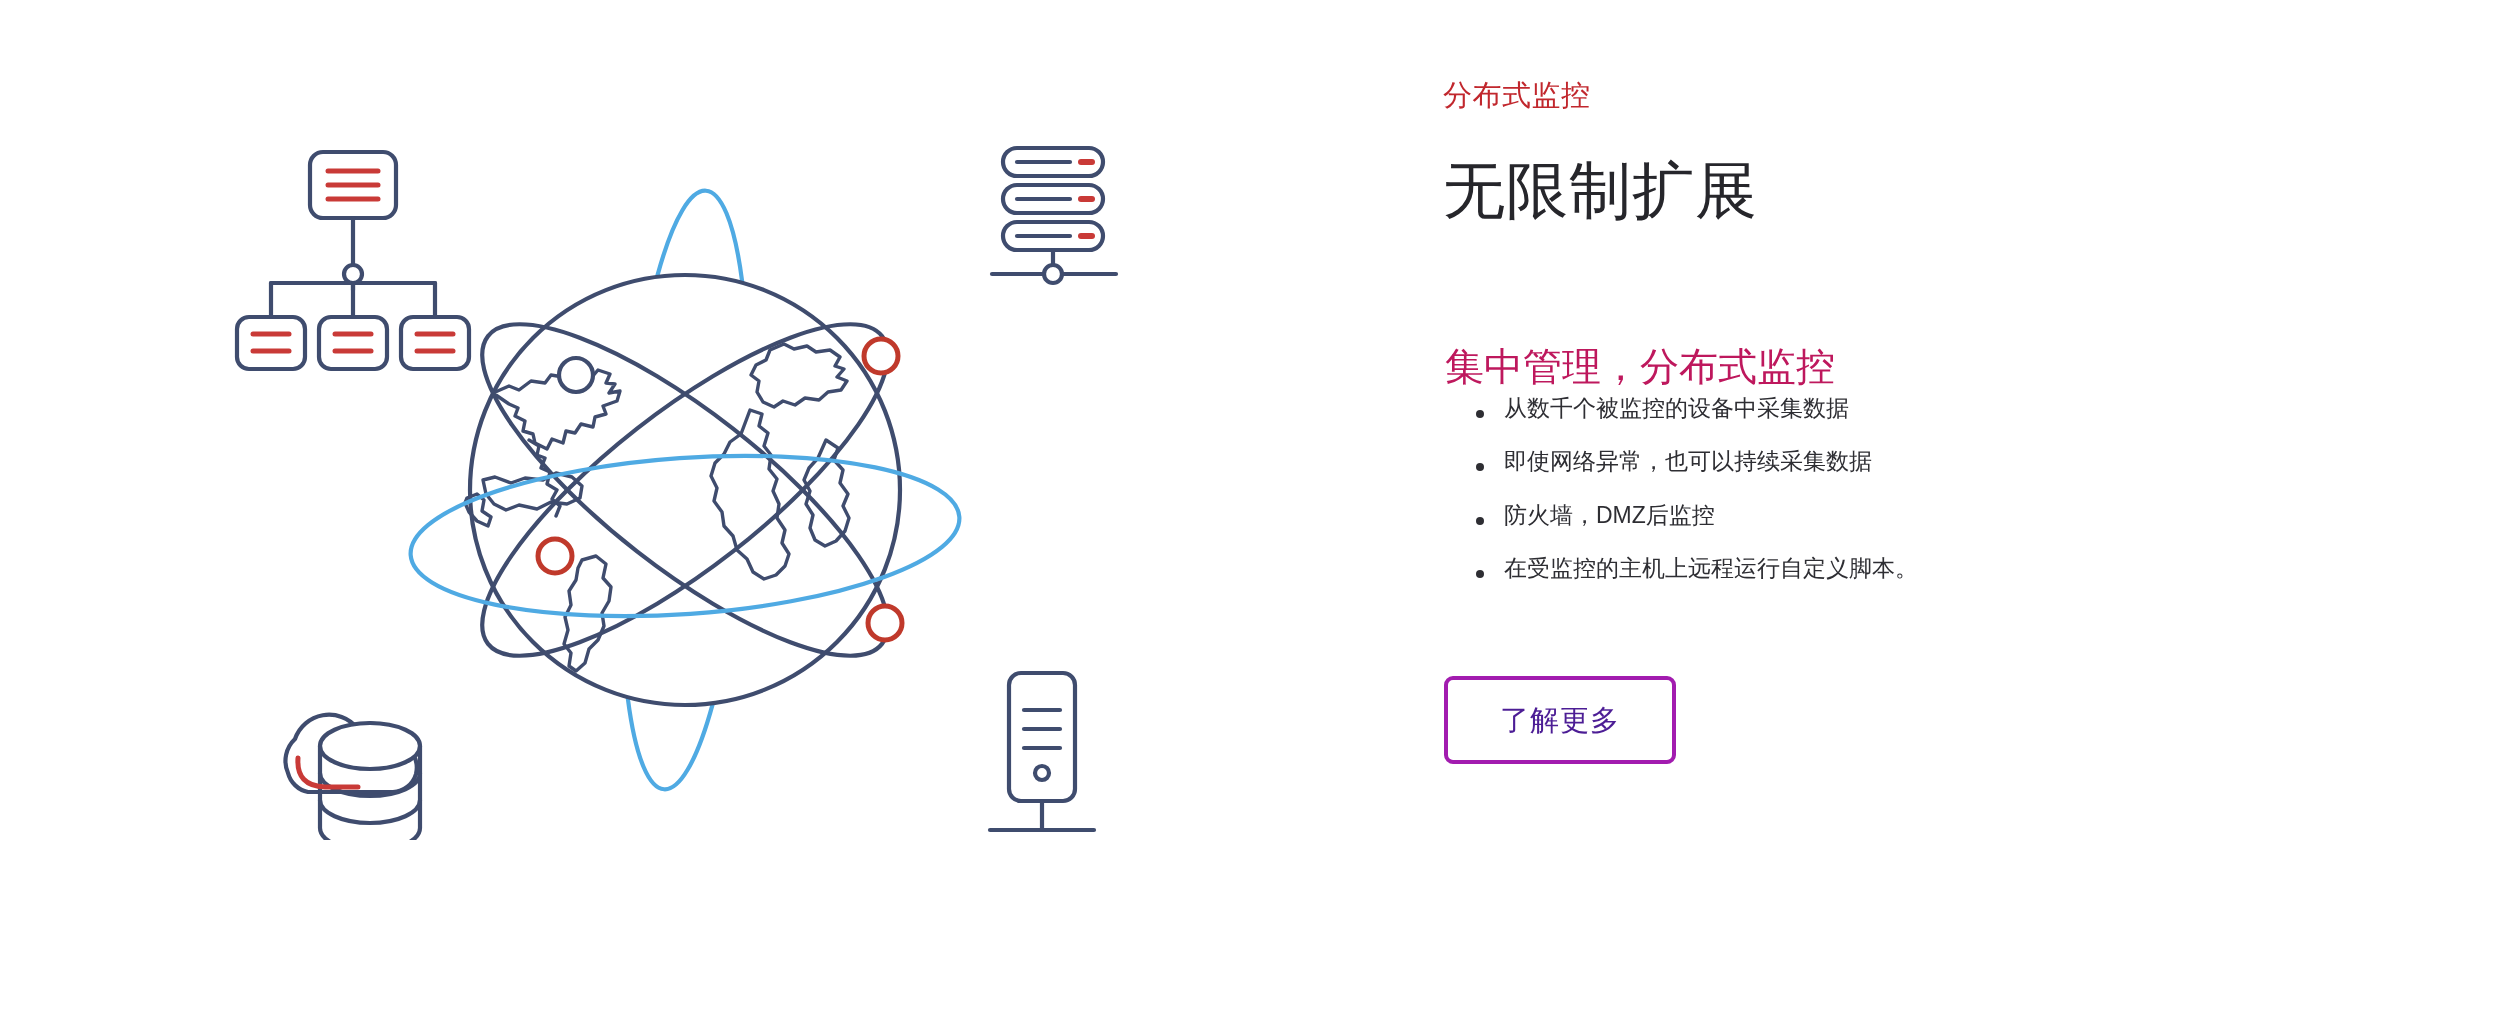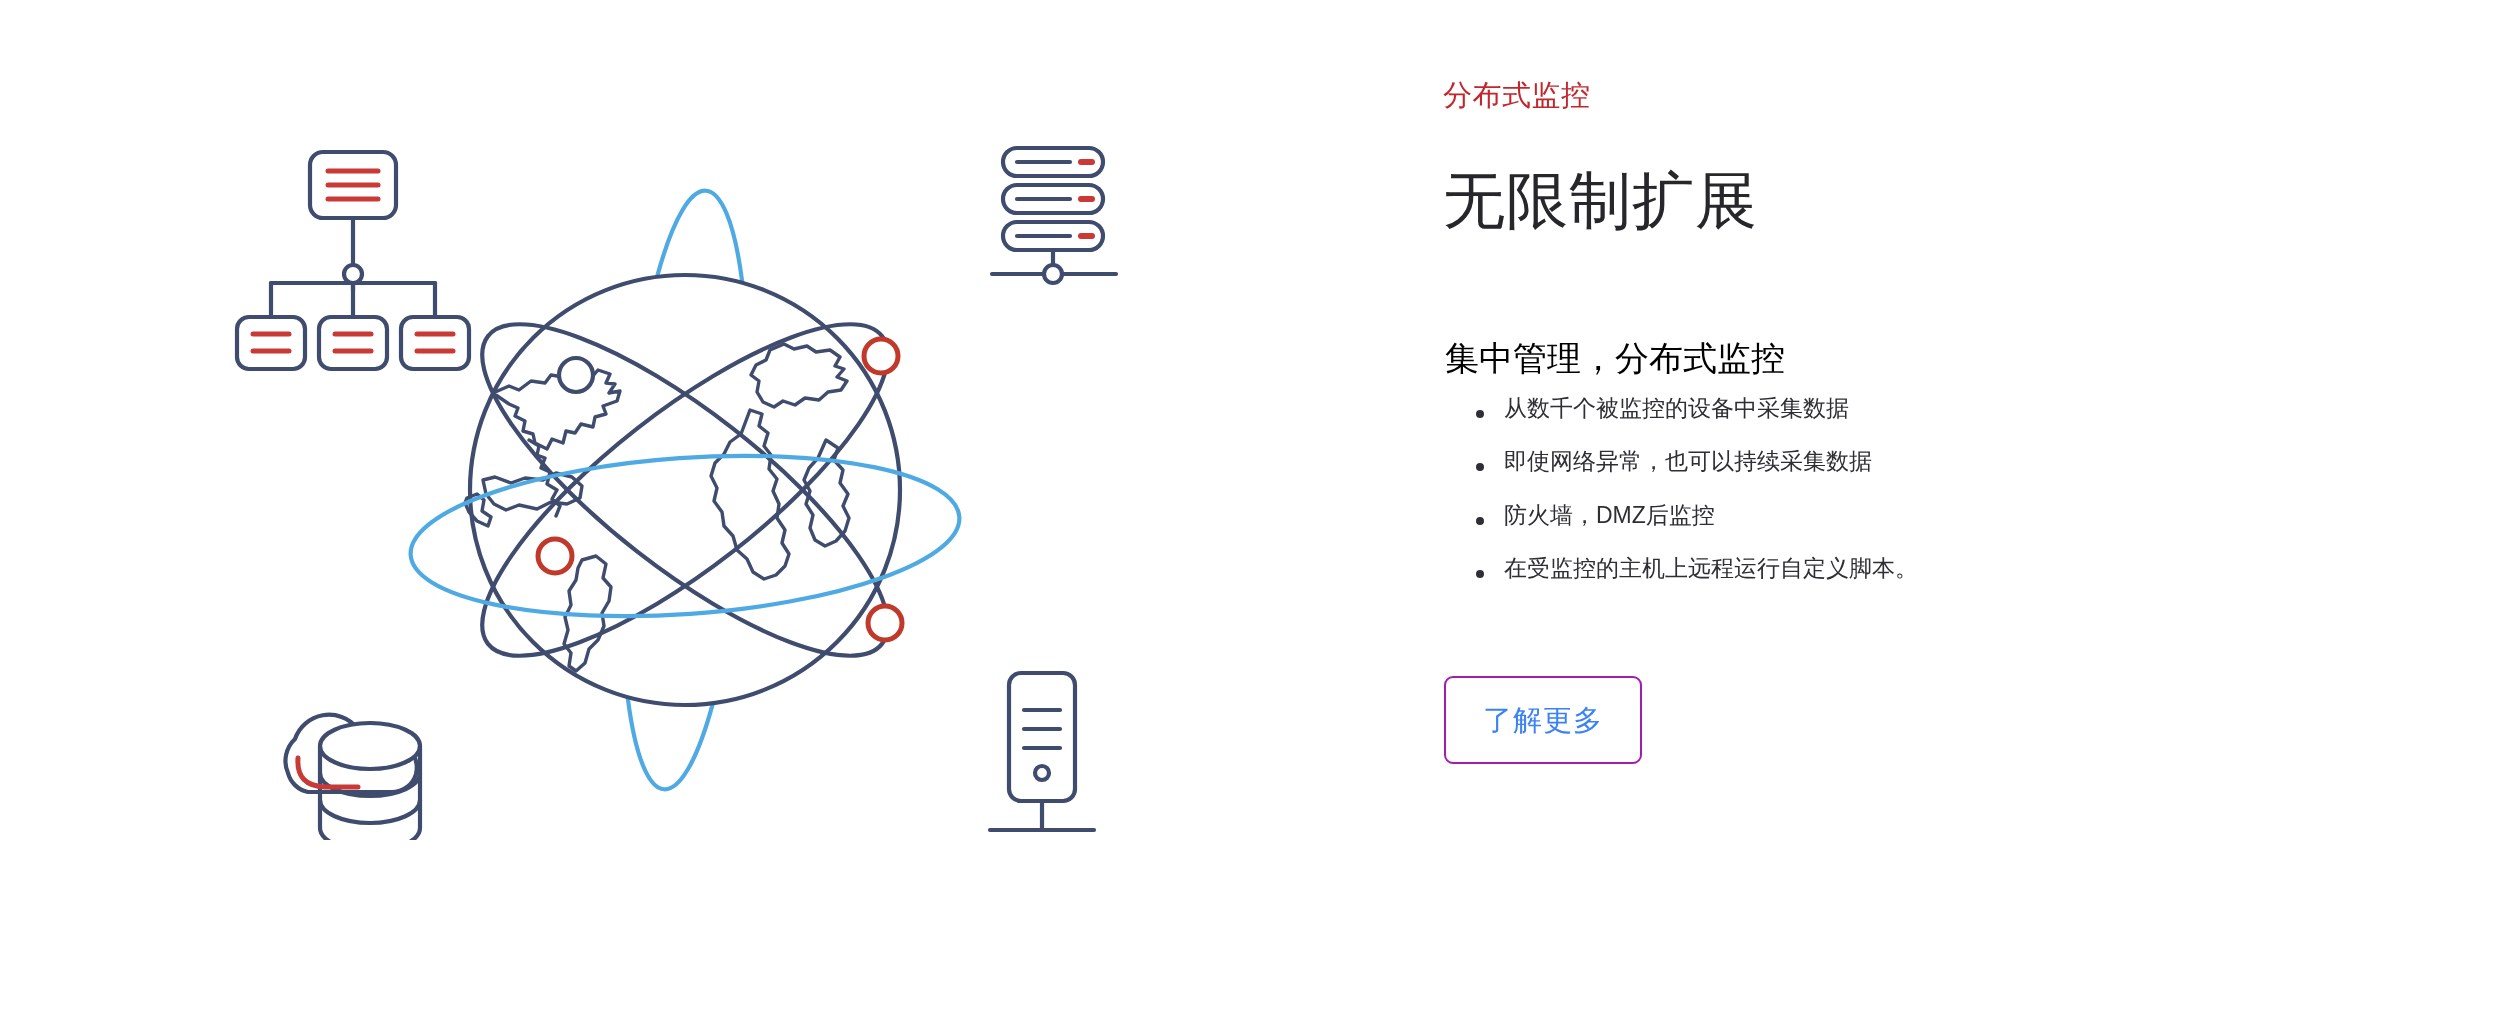--- a/index.html
+++ b/index.html
@@ -58,39 +58,39 @@
     left: 0;
     font-size: 29px;
     line-height: 1.2;
     color: #C1272D;
     letter-spacing: 0.5px;
     white-space: nowrap;
   }
 
   .headline {
     position: absolute;
-    top: 164px;
+    top: 154px;
     left: 0;
     font-size: 62px;
     line-height: 1.2;
     font-weight: 400;
     color: #26262B;
     letter-spacing: 1px;
     margin: 0;
     white-space: nowrap;
     text-align: right;
   }
 
   .subtitle {
     position: absolute;
     top: 300px;
     left: 2px;
-    font-size: 34px;
+    font-size: 39px;
     line-height: 1.45;
-    color: #000000;
+    color: #be185d;
     white-space: nowrap;
   }
 
   .bullet-list {
     position: absolute;
     top: 392px;
     left: 0;
     margin: 0;
     padding: 0;
     list-style: none;
@@ -112,27 +112,27 @@
     width: 8px;
     height: 8px;
     border-radius: 50%;
     background: #2E2E33;
   }
 
   .learn-more-button {
     position: absolute;
     top: 676px;
     left: 1px;
-    width: 198px;
+    width: 232px;
     height: 88px;
     box-sizing: border-box;
-    border: 2px solid #a21caf;
+    border: 4px solid #a21caf;
     border-radius: 9px;
     background: #ffffff;
-    color: #3b82f6;
+    color: #4c1d95;
     font-family: "Liberation Sans", "DejaVu Sans", sans-serif;
     font-size: 29px;
     line-height: 1;
     letter-spacing: 1px;
     cursor: pointer;
     padding: 0;
     display: flex;
     align-items: center;
     justify-content: center;
   }

